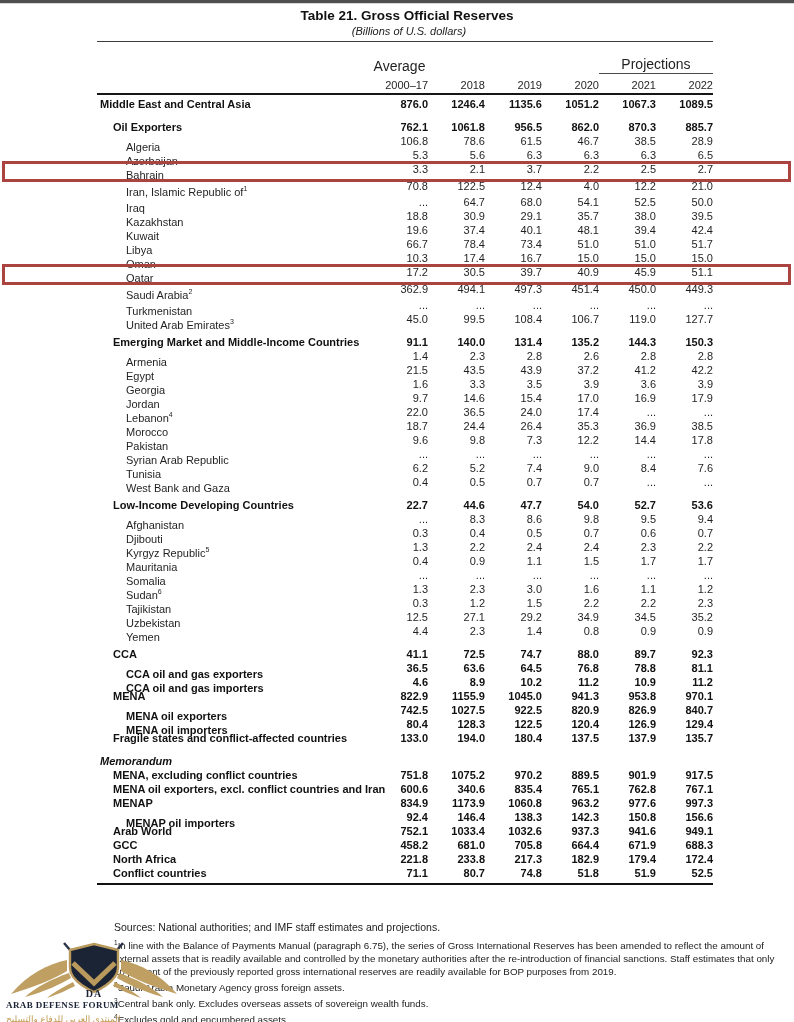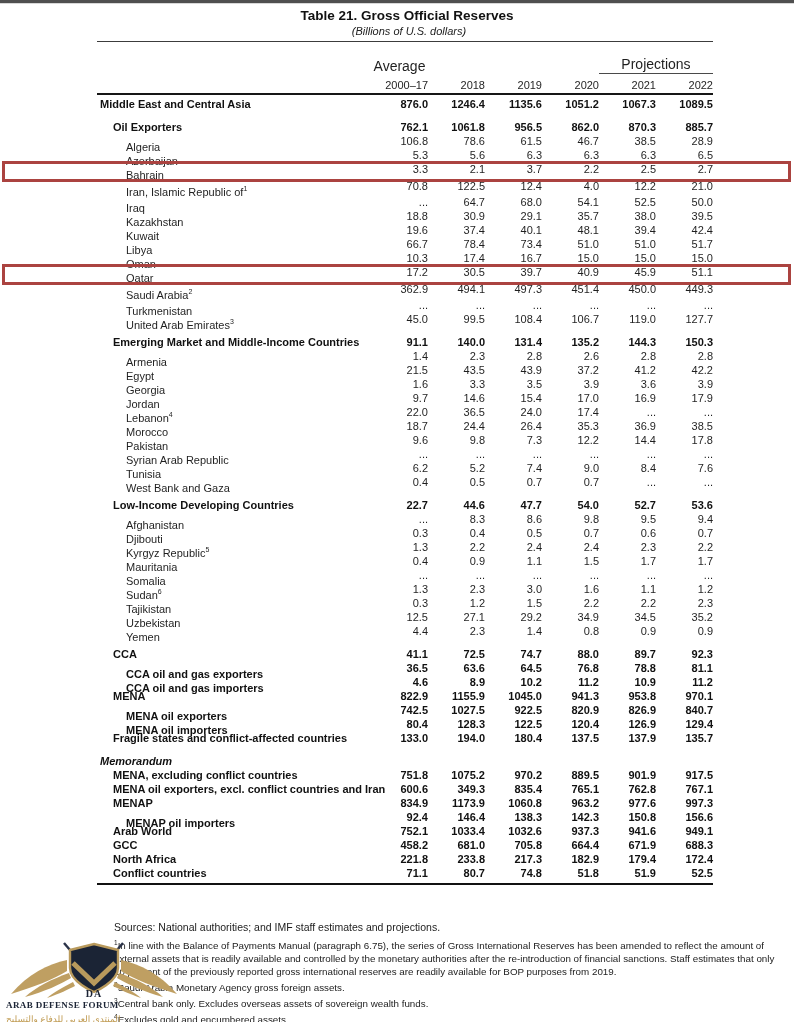--- a/index.html
+++ b/index.html
@@ -484,21 +484,21 @@
         <div class="val">751.8</div>
         <div class="val">1075.2</div>
         <div class="val">970.2</div>
         <div class="val">889.5</div>
         <div class="val">901.9</div>
         <div class="val">917.5</div>
       </div>
       <div class="row bold">
         <div class="lbl ind1">MENA oil exporters, excl. conflict countries and Iran</div>
         <div class="val">600.6</div>
-        <div class="val">349.3</div>
+        <div class="val">340.6</div>
         <div class="val">835.4</div>
         <div class="val">765.1</div>
         <div class="val">762.8</div>
         <div class="val">767.1</div>
       </div>
       <div class="row bold">
         <div class="lbl ind1">MENAP</div>
         <div class="val">834.9</div>
         <div class="val">1173.9</div>
         <div class="val">1060.8</div>

